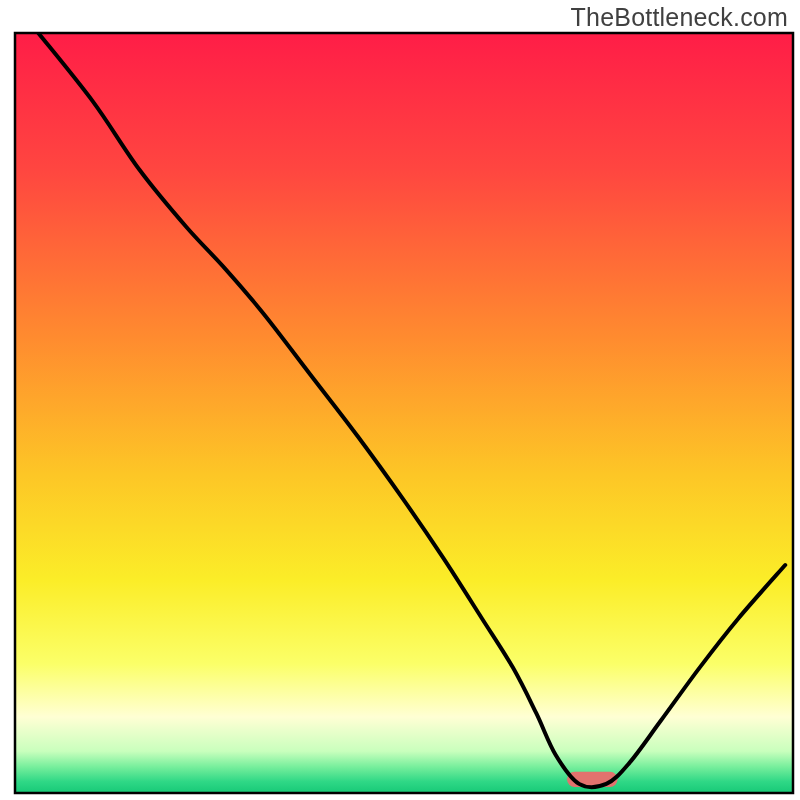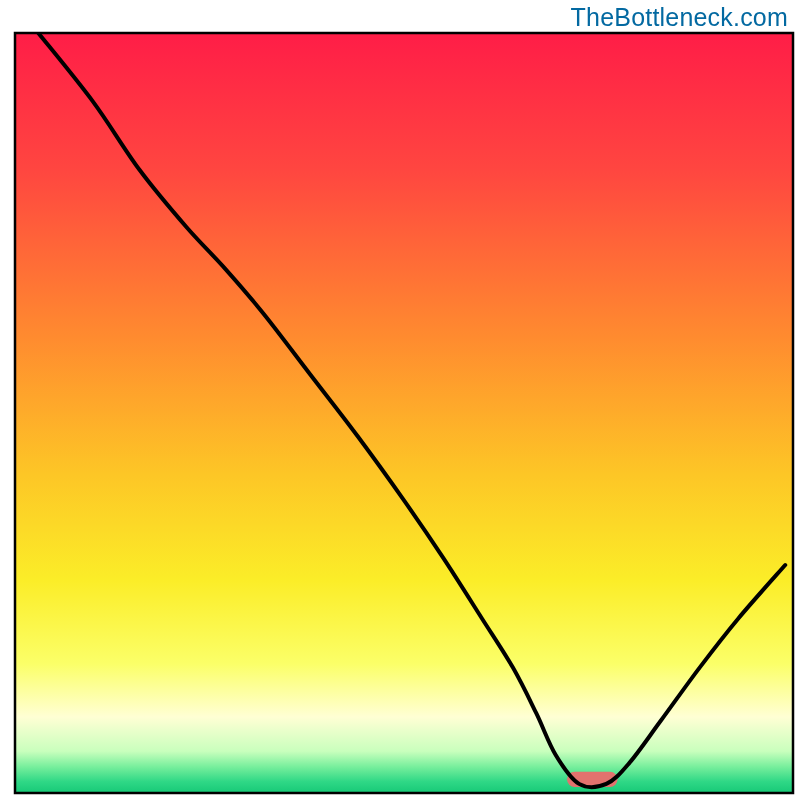--- a/index.html
+++ b/index.html
@@ -15,21 +15,21 @@
     position: relative;
     width: 800px;
     height: 800px;
   }
   .watermark {
     position: absolute;
     top: 3px;
     right: 12px;
     font-size: 25px;
     font-weight: 500;
-    color: #0369a1;
+    color: #404040;
     letter-spacing: 0.2px;
   }
   svg.plot {
     position: absolute;
     left: 0;
     top: 0;
     width: 800px;
     height: 800px;
   }
 </style>

